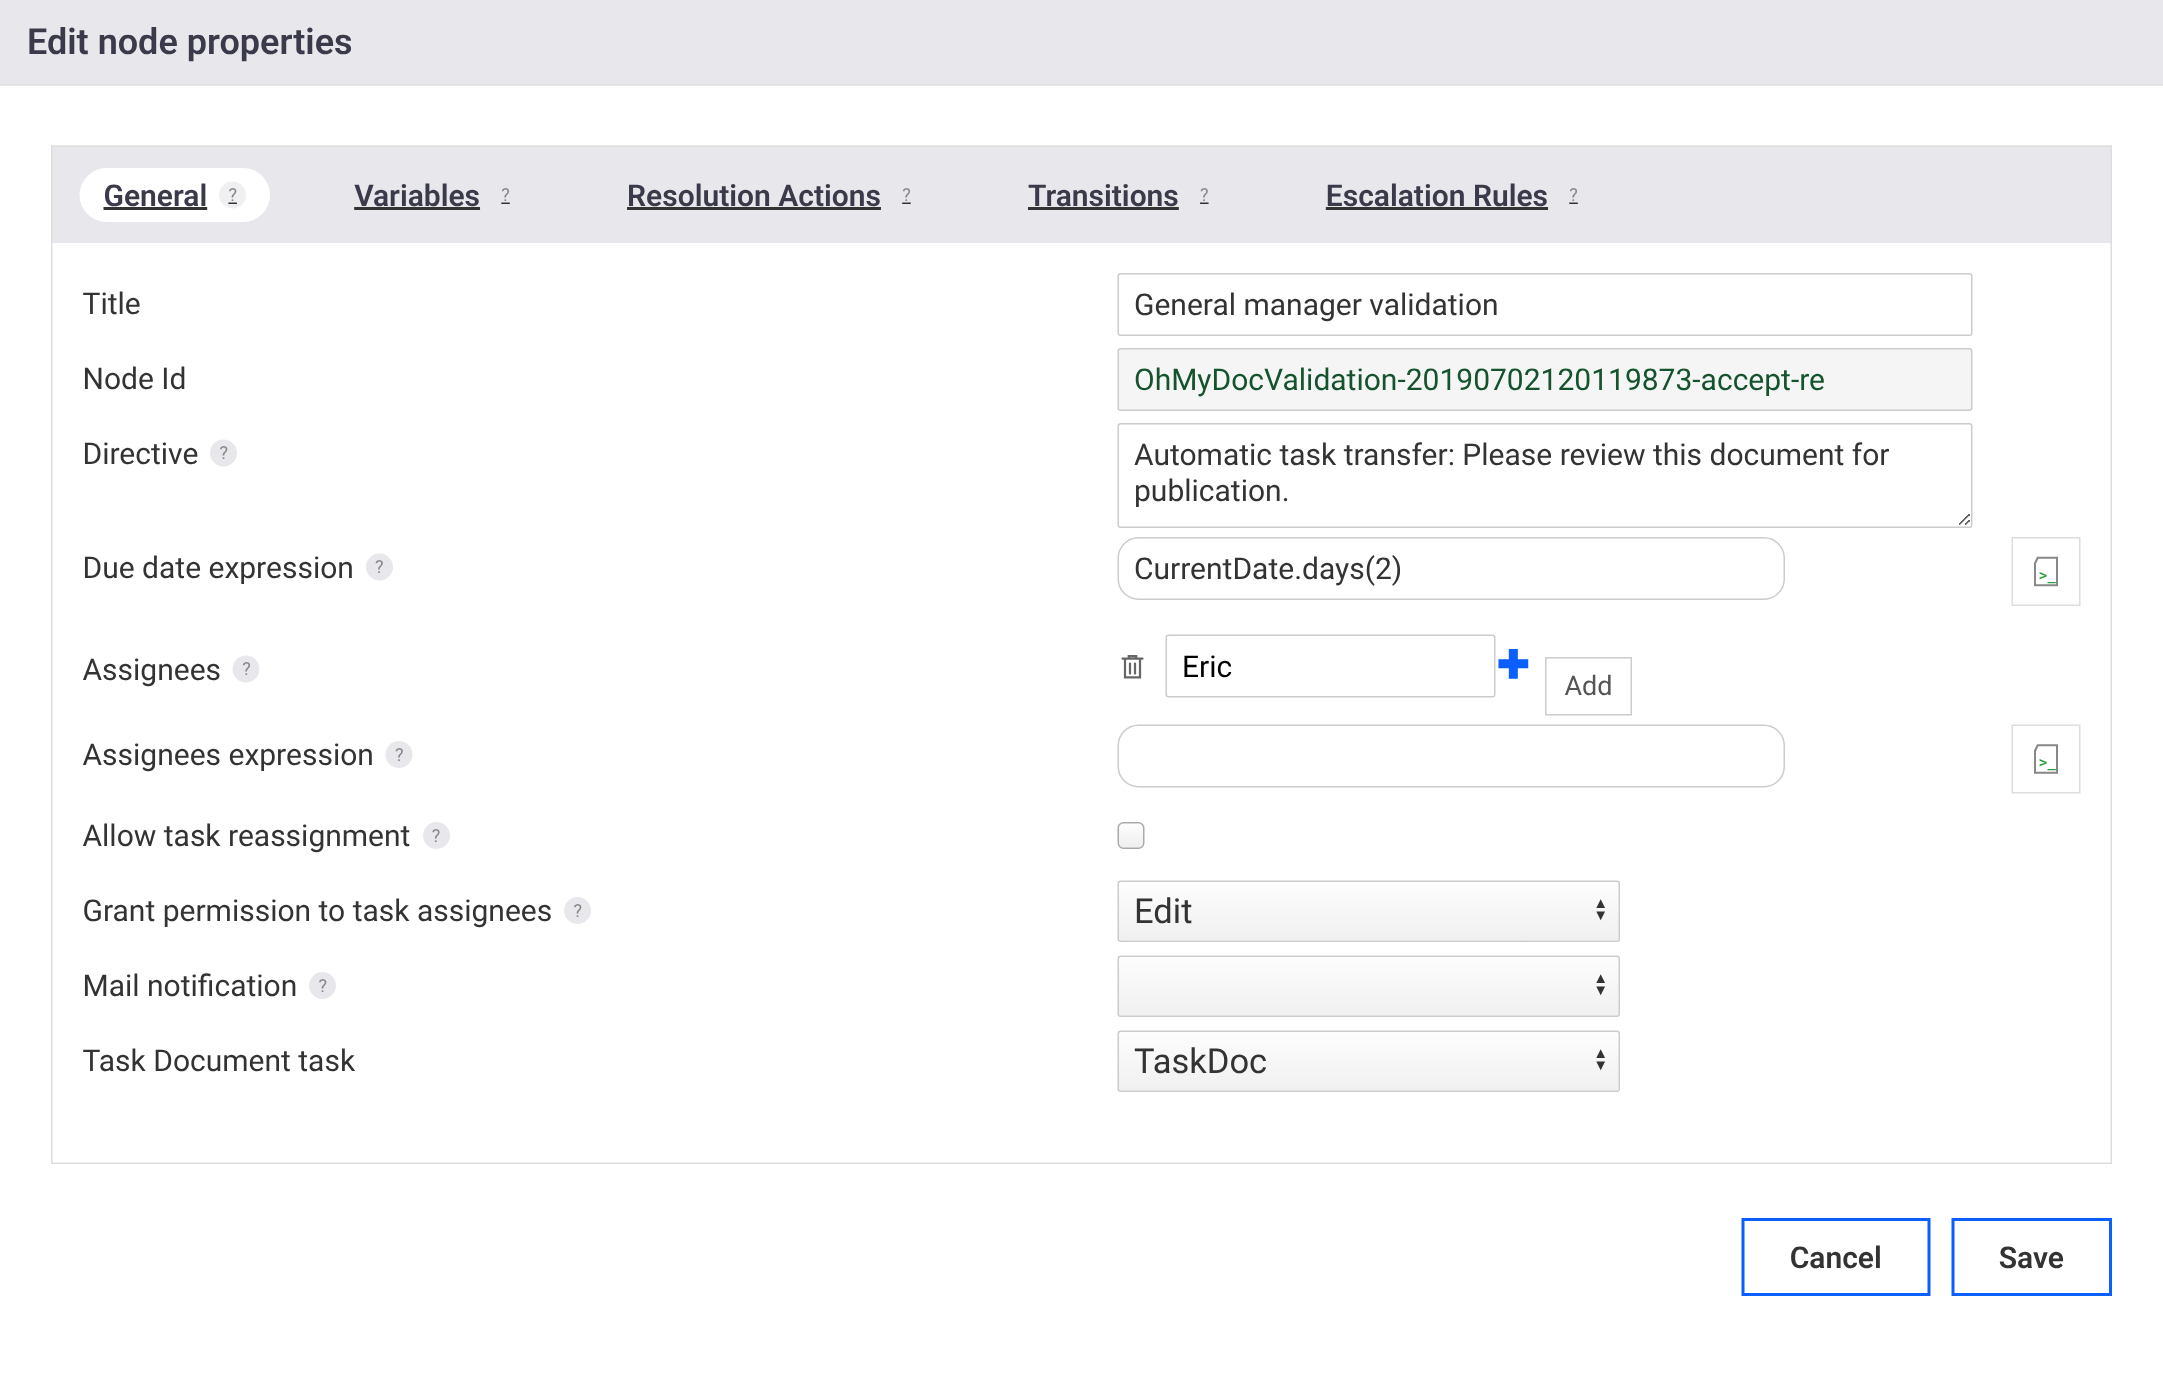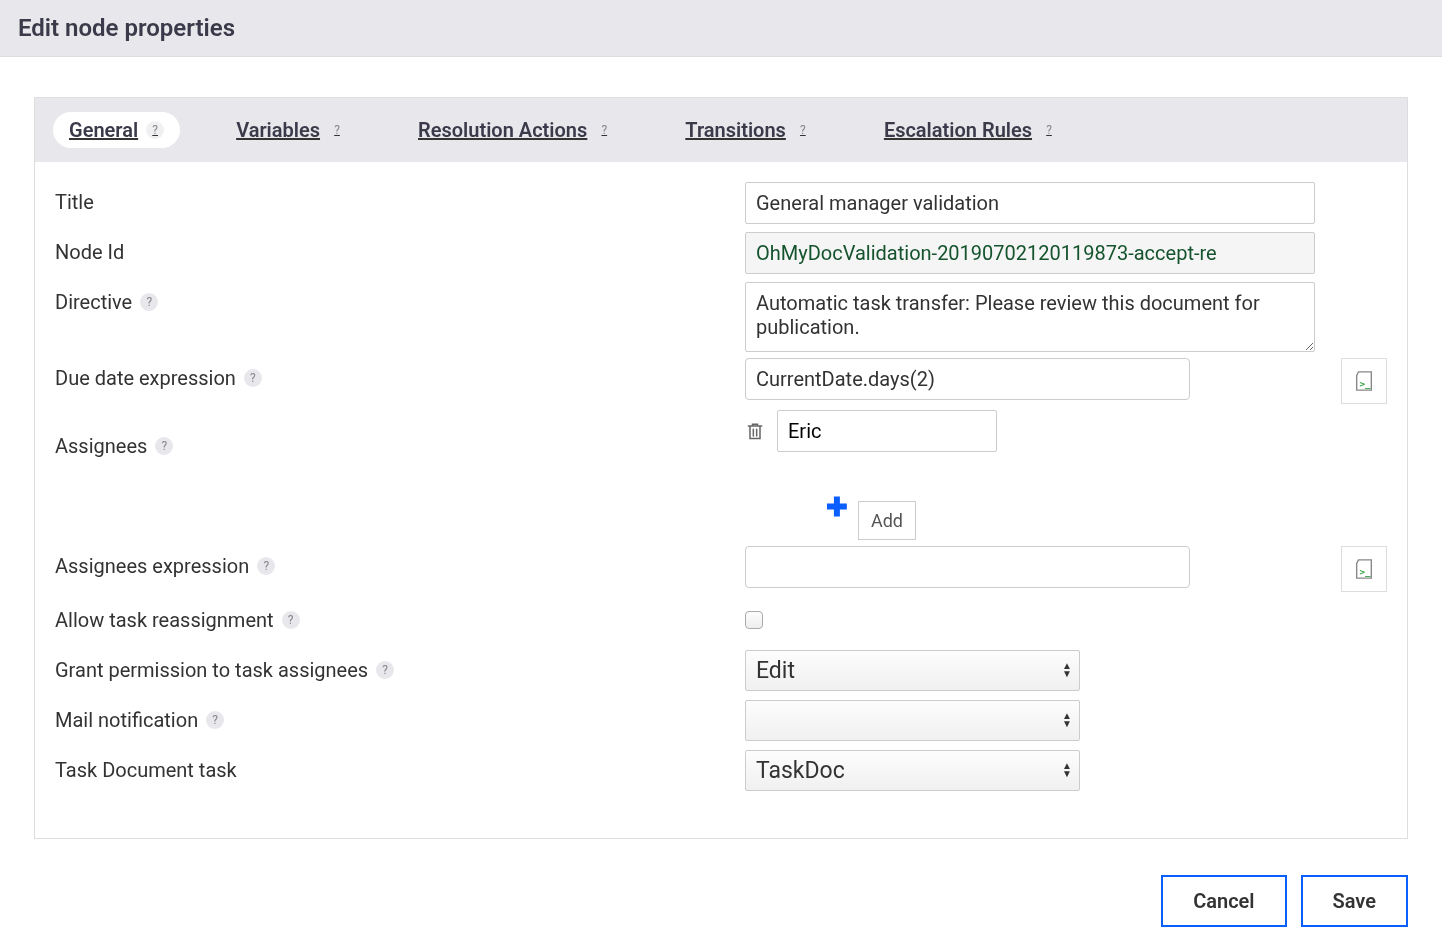--- a/index.html
+++ b/index.html
@@ -124,40 +124,39 @@
       color: #333;
       resize: both;
       min-height: 70px;
     }
     .expr-input {
       width: 100%;
       max-width: 445px;
       padding: 8px 10px;
       font-size: 20px;
       border: 1px solid #ccc;
-      border-radius: 4px;
+      border-radius: 14px;
       font-family: inherit;
       color: #333;
     }
     .expr-btn {
       width: 46px;
       height: 46px;
       border: 1px solid #ddd;
       background: #fff;
       display: inline-flex;
       align-items: center;
       justify-content: center;
       cursor: pointer;
       margin-left: auto;
     }
     .assignees-block {
       display: flex;
-      flex-direction: column;
-      gap: 21px;
-      align-items: center;
+      flex-direction: row;
+      gap: 1px;
     }
     .assignee-row {
       display: flex;
       align-items: center;
       gap: 12px;
     }
     .trash-icon {
       width: 20px;
       height: 22px;
       cursor: pointer;

